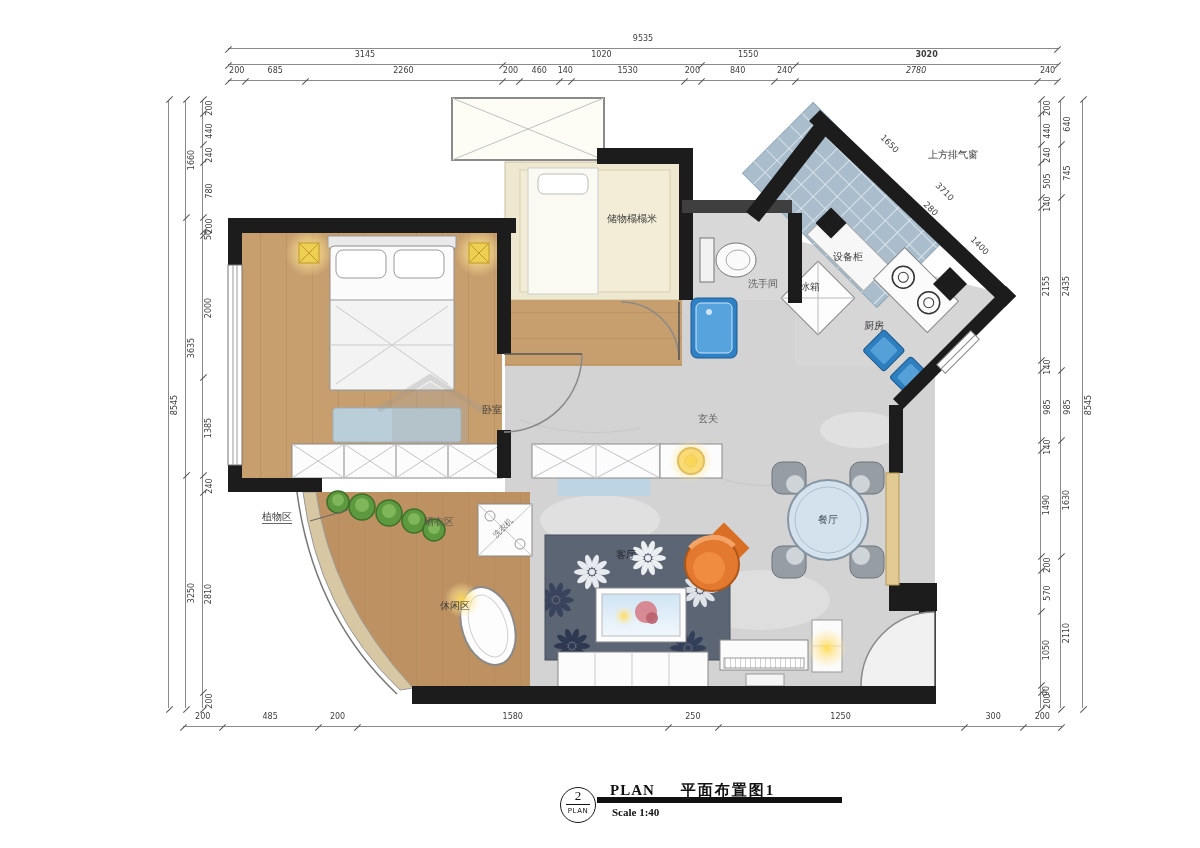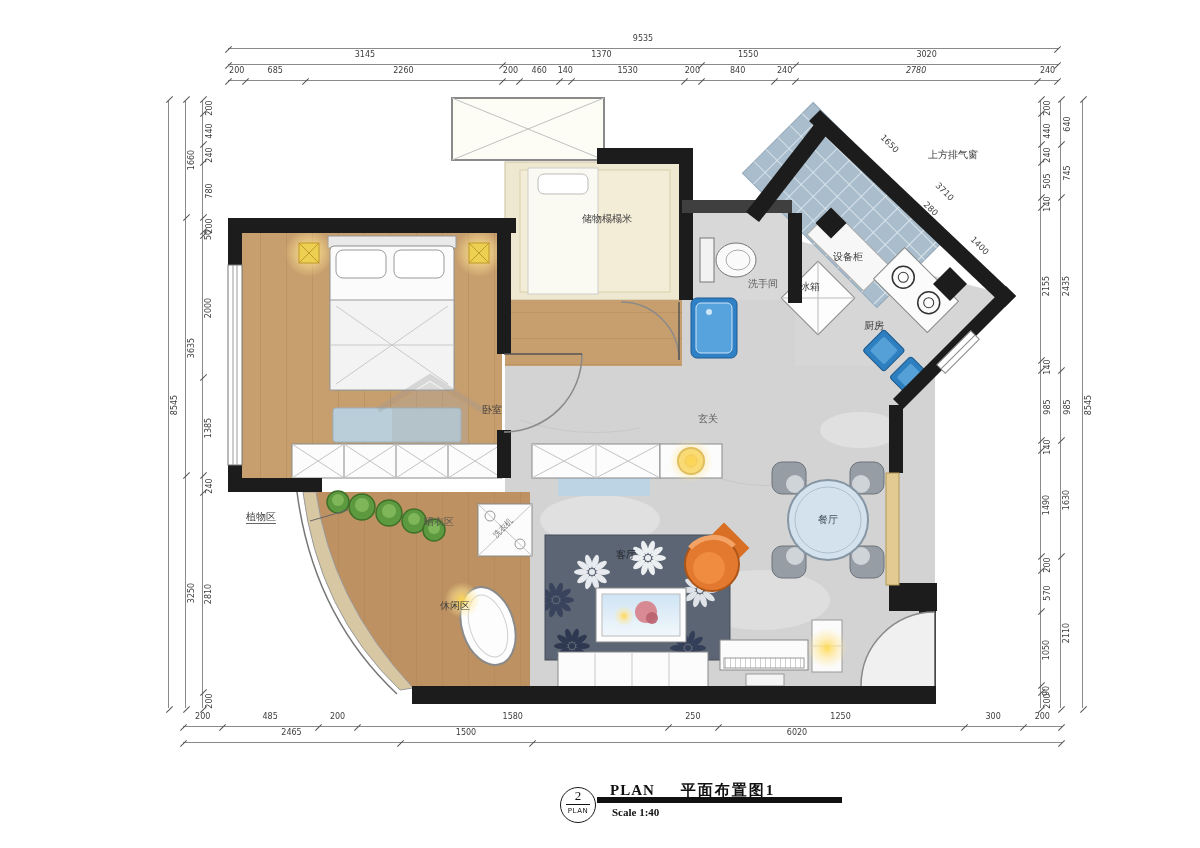--- a/index.html
+++ b/index.html
@@ -376,26 +376,26 @@
   <div class="chain h" style="left:228px;top:36px;width:830px">
       <div class="seg" style="flex-grow: 9535;">
         <span class="num">9535</span>
       </div>
     </div>
   <div class="chain h" style="left:228px;top:52px;width:830px">
       <div class="seg" style="flex-grow: 3145;">
         <span class="num">3145</span>
       </div>
       <div class="seg" style="flex-grow: 2290;">
-        <span class="num">1370</span>
+        <span class="num">1020</span>
       </div>
       <div class="seg" style="flex-grow: 1080;">
         <span class="num">1550</span>
       </div>
-      <div class="seg" style="flex-grow: 3020;">
+      <div class="seg" style="flex-grow: 3020; font-weight: bold;">
         <span class="num">3020</span>
       </div>
     </div>
   <div class="chain h" style="left:228px;top:68px;width:830px">
       <div class="seg" style="flex-grow: 200;">
         <span class="num">200</span>
       </div>
       <div class="seg" style="flex-grow: 685;">
         <span class="num">685</span>
       </div>
@@ -448,31 +448,20 @@
         <span class="num">250</span>
       </div>
       <div class="seg" style="flex-grow: 1250;">
         <span class="num">1250</span>
       </div>
       <div class="seg" style="flex-grow: 300;">
         <span class="num">300</span>
       </div>
       <div class="seg" style="flex-grow: 200;">
         <span class="num">200</span>
-      </div>
-    </div>
-  <div class="chain h" style="left:183px;top:730px;width:879px">
-      <div class="seg" style="flex-grow: 2465;">
-        <span class="num">2465</span>
-      </div>
-      <div class="seg" style="flex-grow: 1500;">
-        <span class="num">1500</span>
-      </div>
-      <div class="seg" style="flex-grow: 6020;">
-        <span class="num">6020</span>
       </div>
     </div>
 
   <div class="chain v" style="left:168px;top:101px;height:607px">
       <div class="seg" style="flex-grow: 8545;">
         <span class="num">8545</span>
       </div>
     </div>
   <div class="chain v" style="left:185px;top:101px;height:607px">
       <div class="seg" style="flex-grow: 1660;">
@@ -592,31 +581,31 @@
       <div class="seg" style="flex-grow: 8545;">
         <span class="num">8545</span>
       </div>
     </div>
 
   <span class="lbl rot45" style="left:885px;top:133px">1650</span>
   <span class="lbl rot45" style="left:940px;top:181px">3710</span>
   <span class="lbl rot45" style="left:928px;top:200px">280</span>
   <span class="lbl rot45" style="left:975px;top:235px">1400</span>
 
-  <span class="lbl" style="left:582px;top:213px">储物榻榻米</span>
+  <span class="lbl" style="left:607px;top:213px">储物榻榻米</span>
   <span class="lbl grey" style="left:748px;top:250px">洗手间</span>
   <span class="lbl" style="left:928px;top:149px">上方排气窗</span>
   <span class="lbl" style="left:833px;top:251px">设备柜</span>
   <span class="lbl" style="left:800px;top:281px">冰箱</span>
   <span class="lbl" style="left:864px;top:320px">厨房</span>
   <span class="lbl grey" style="left:698px;top:385px">玄关</span>
   <span class="lbl" style="left:818px;top:514px;color:#44515e">餐厅</span>
   <span class="lbl" style="left:482px;top:404px">卧室</span>
   <span class="lbl onrug" style="left:616px;top:549px">客厅</span>
-  <span class="lbl" id="lbl-plant" style="left:246px;top:511px">植物区</span>
+  <span class="lbl" id="lbl-plant" style="left:262px;top:511px">植物区</span>
   <span class="lbl small" style="left:424px;top:516px">晒衣区</span>
   <span class="lbl" style="left:440px;top:600px">休闲区</span>
   <span class="lbl rotn45" style="left:492px;top:534px">洗衣机</span>
 
   <div class="tb-circle">
     <span class="tb-num">2</span>
     <span class="tb-sub">PLAN</span>
   </div>
   <div class="tb-bar"></div>
   <div class="tb-title">

